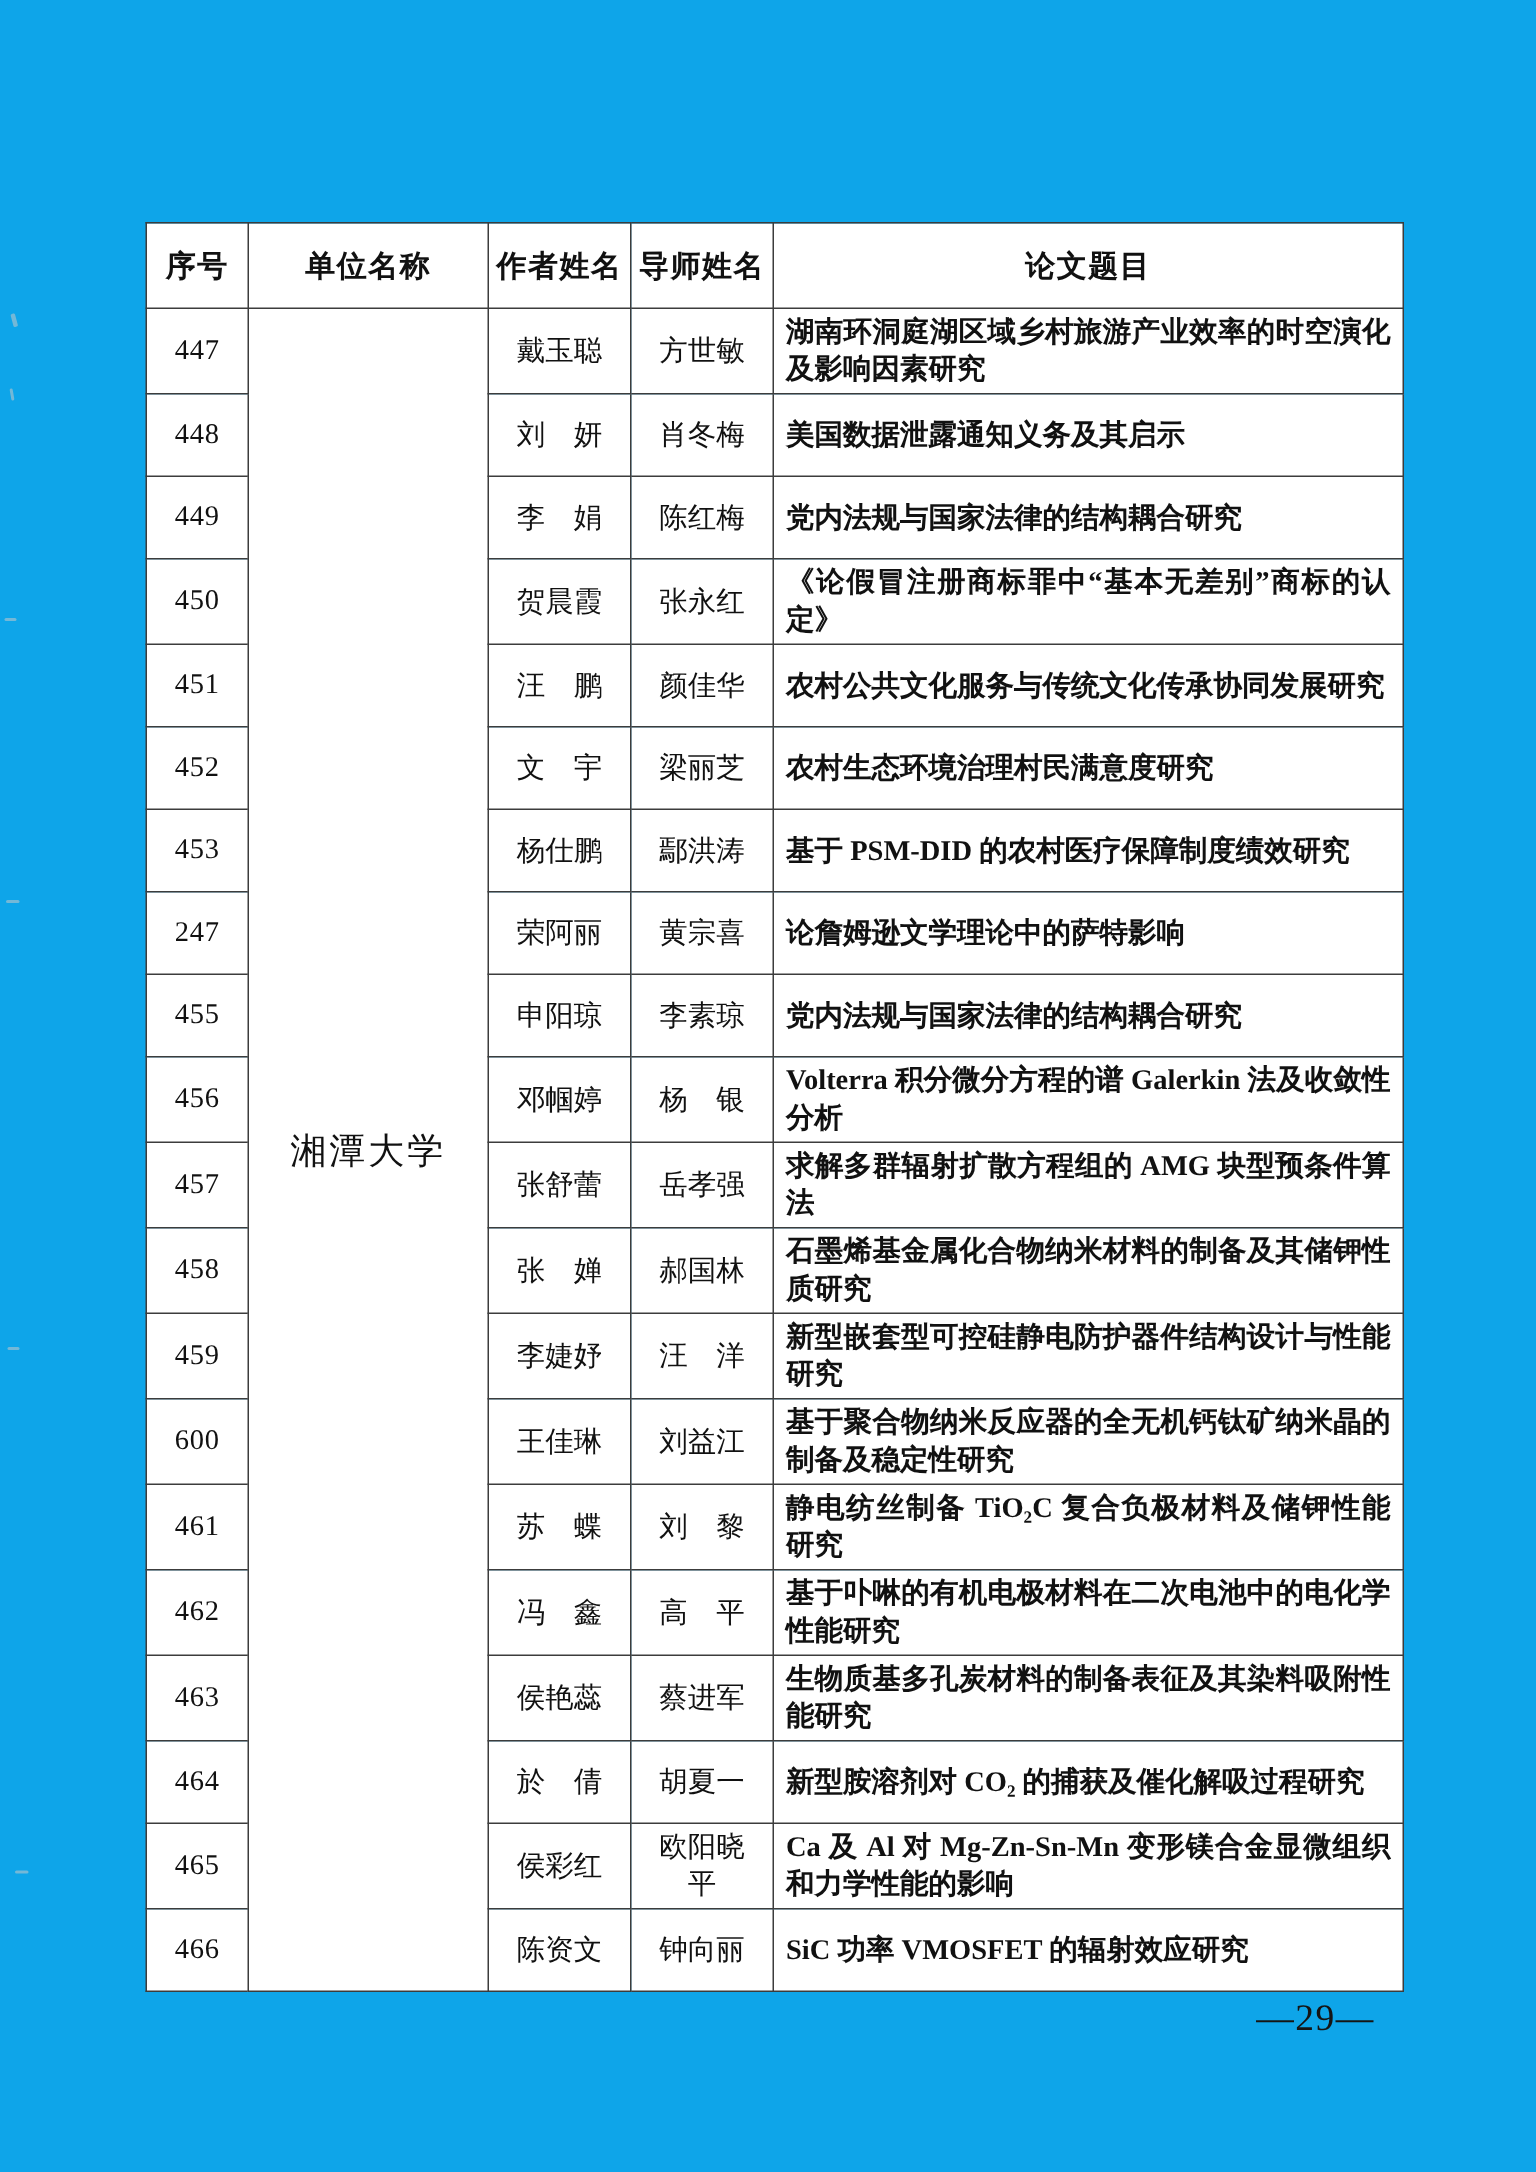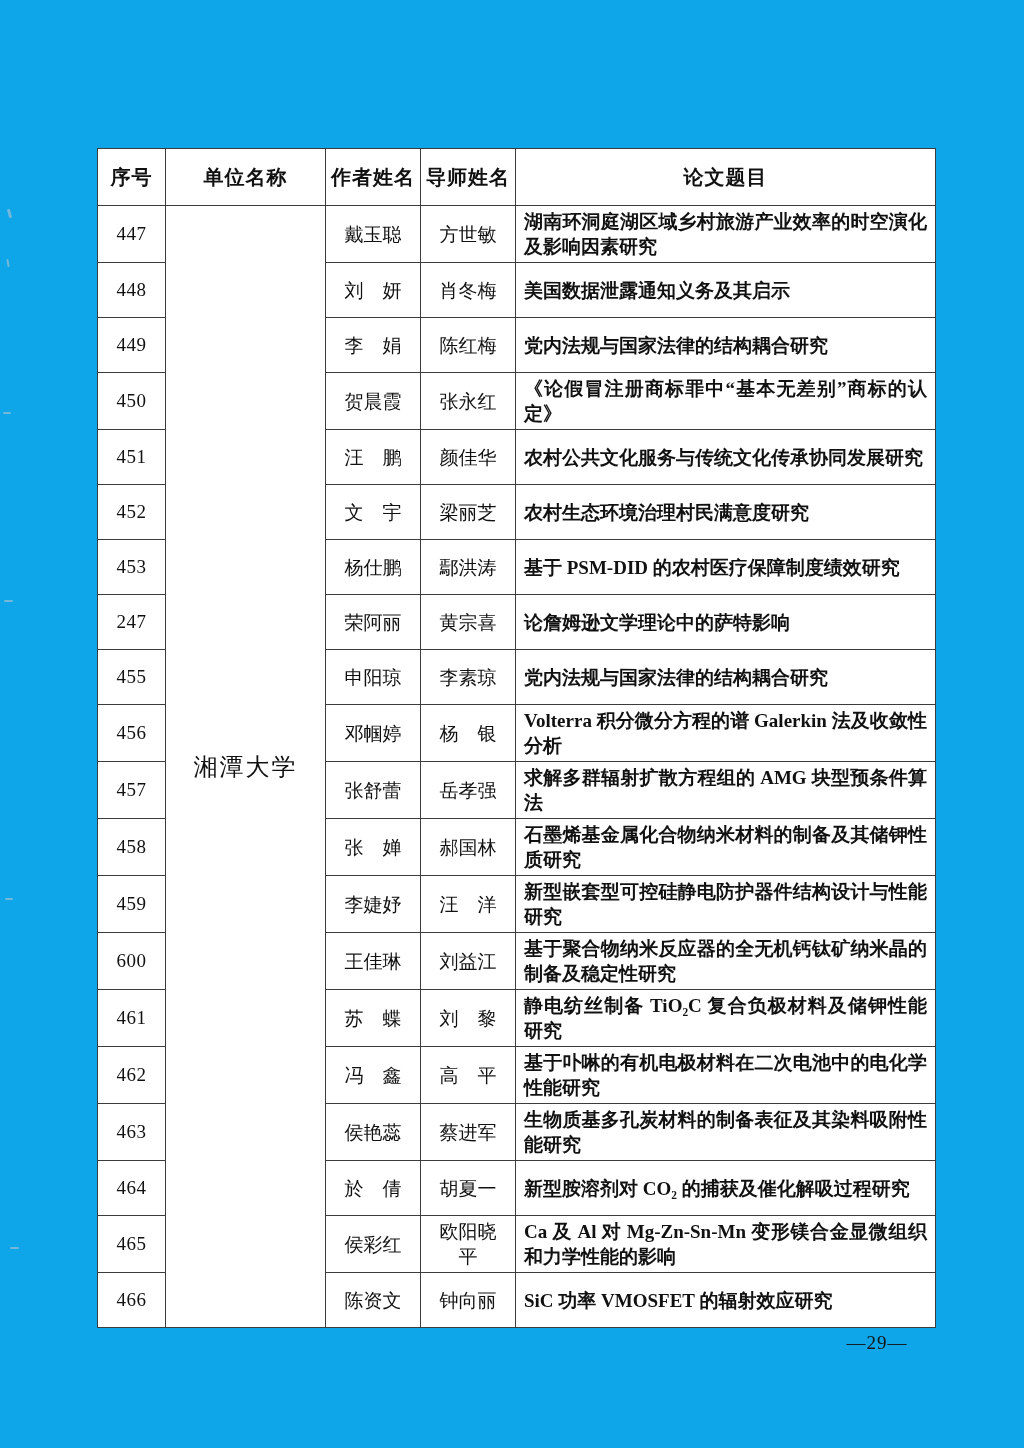--- a/index.html
+++ b/index.html
@@ -73,21 +73,21 @@
     line-height: 25px;
     word-break: break-all;
     font-weight: bold;
   }
   .footer-pageno {
     position: absolute;
     top: 1332px;
     left: 822px;
     width: 110px;
     text-align: center;
-    font-size: 19px;
+    font-size: 25px;
     letter-spacing: 1px;
     color: #151515;
   }
   
   .scan-artifact {
     position: absolute;
     background: #c9c9c9;
     opacity: 0.55;
     border-radius: 1px;
   }

